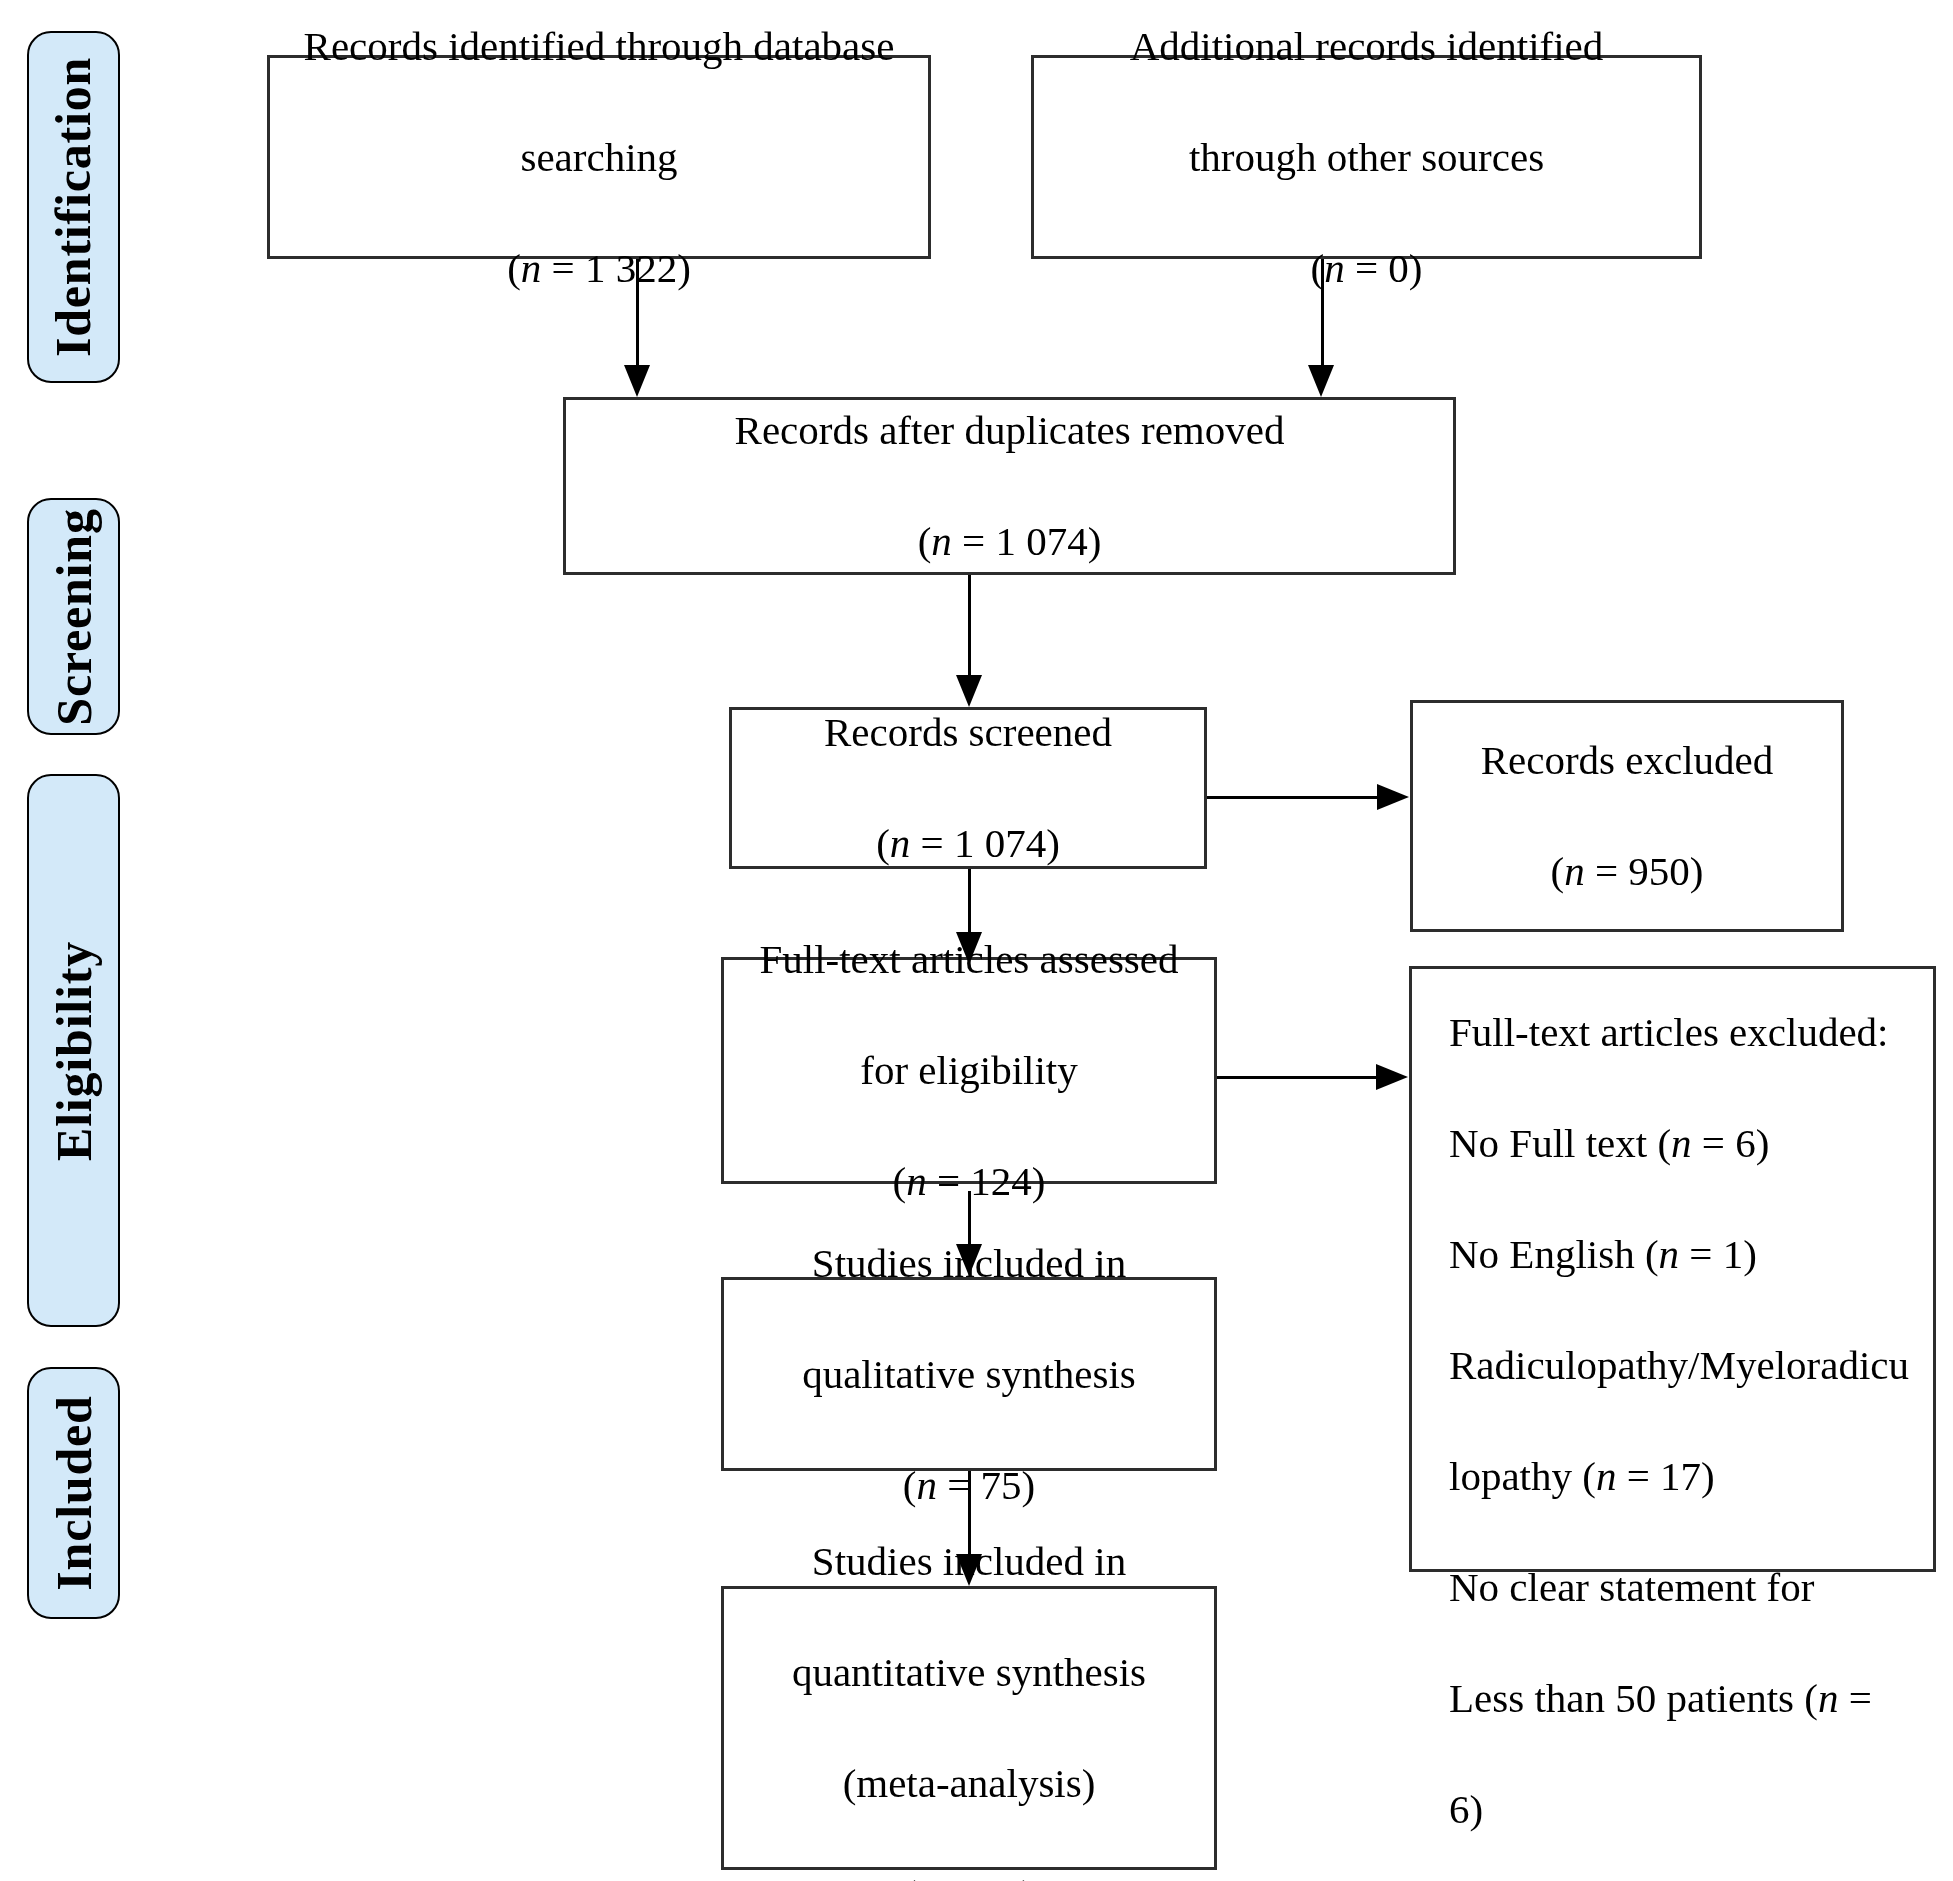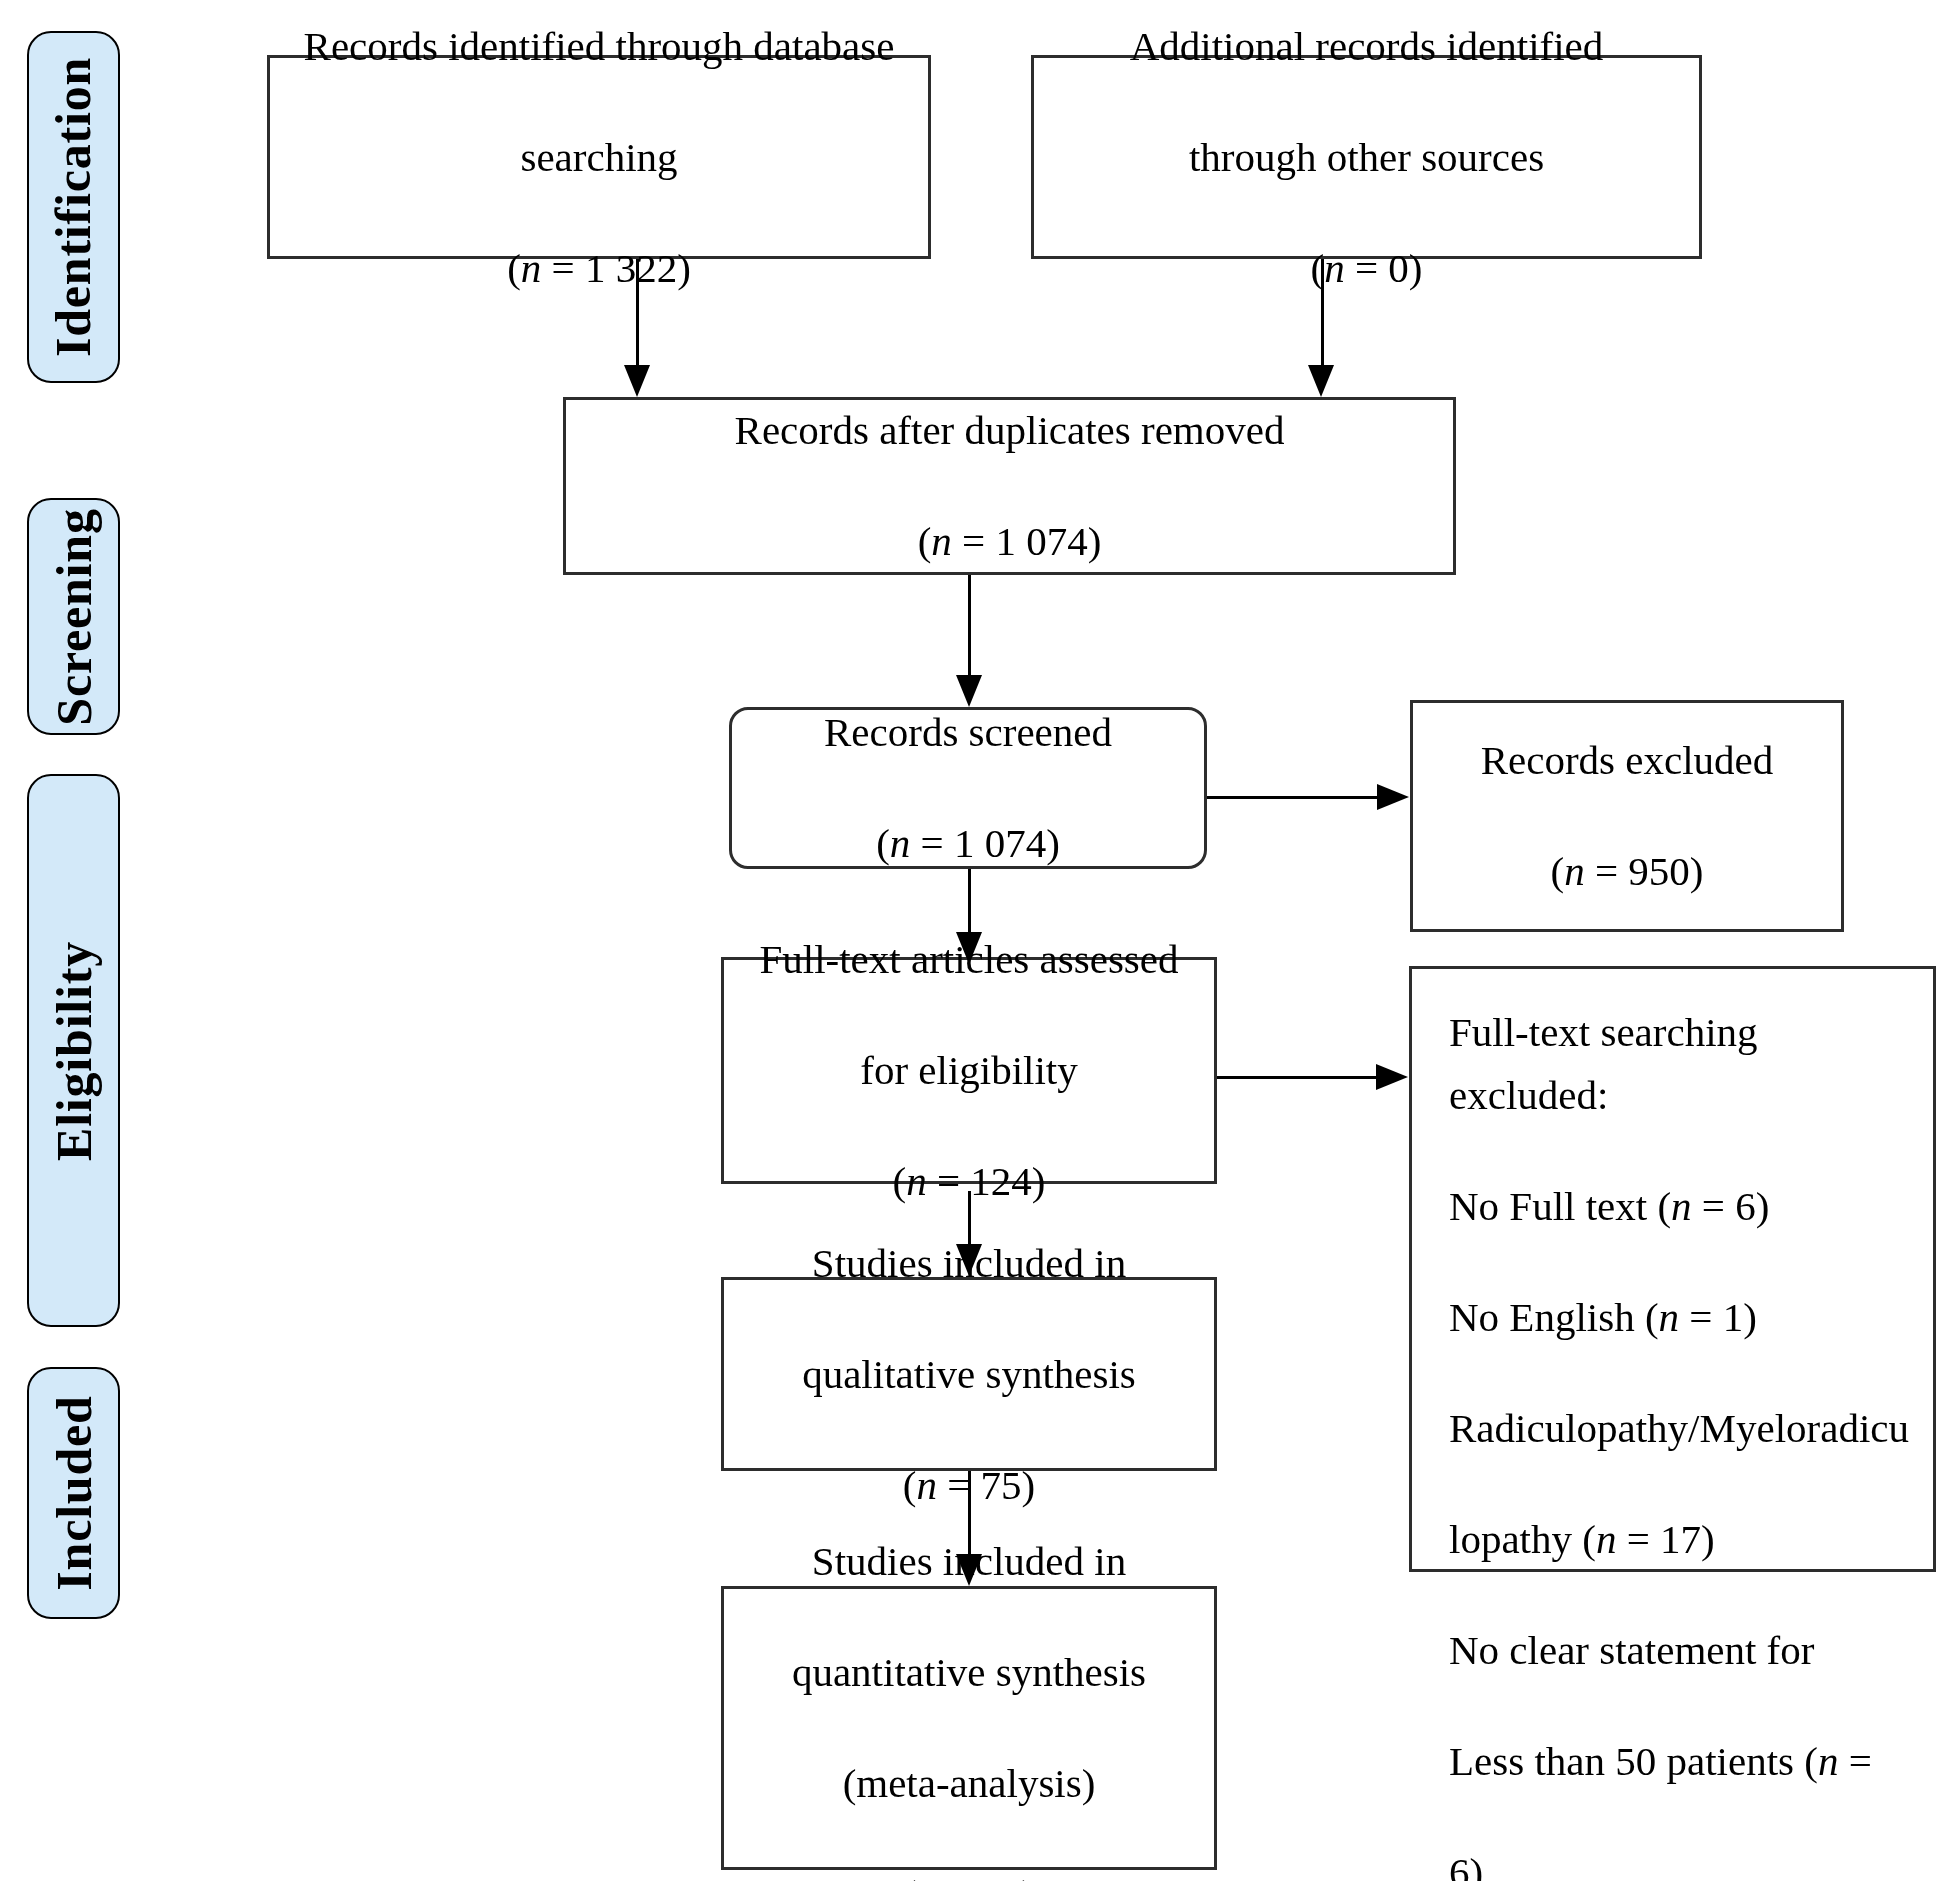--- a/index.html
+++ b/index.html
@@ -81,38 +81,38 @@
       <div class="bline">Additional records identified</div>
       <div class="bline">through other sources</div>
       <div class="bline">(<i>n</i> = 0)</div>
     </div>
 
   <div class="fbox" style="left:563px;top:397px;width:893px;height:178px;">
       <div class="bline">Records after duplicates removed</div>
       <div class="bline">(<i>n</i> = 1 074)</div>
     </div>
 
-  <div class="fbox" style="left:729px;top:707px;width:478px;height:162px;border-radius:19px;">
+  <div class="fbox" style="left:729px;top:707px;width:478px;height:162px;">
       <div class="bline">Records screened</div>
       <div class="bline">(<i>n</i> = 1 074)</div>
     </div>
 
   <div class="fbox" style="left:1410px;top:700px;width:434px;height:232px;">
       <div class="bline">Records excluded</div>
       <div class="bline">(<i>n</i> = 950)</div>
     </div>
 
   <div class="fbox" style="left:721px;top:957px;width:496px;height:227px;">
       <div class="bline">Full-text articles assessed</div>
       <div class="bline">for eligibility</div>
       <div class="bline">(<i>n</i> = 124)</div>
     </div>
 
   <div class="fbox leftalign" style="left:1409px;top:966px;width:527px;height:606px;">
-      <div class="bline">Full-text searching excluded:</div>
+      <div class="bline">Full-text articles excluded:</div>
       <div class="bline">No Full text (<i>n</i> = 6)</div>
       <div class="bline">No English (<i>n</i> = 1)</div>
       <div class="bline">Radiculopathy/Myeloradicu</div>
       <div class="bline">lopathy (<i>n</i> = 17)</div>
       <div class="bline">No clear statement for</div>
       <div class="bline">Less than 50 patients (<i>n</i> =</div>
       <div class="bline">6)</div>
       <div class="bline">No DCM (<i>n</i> = 3)</div>
     </div>
 

